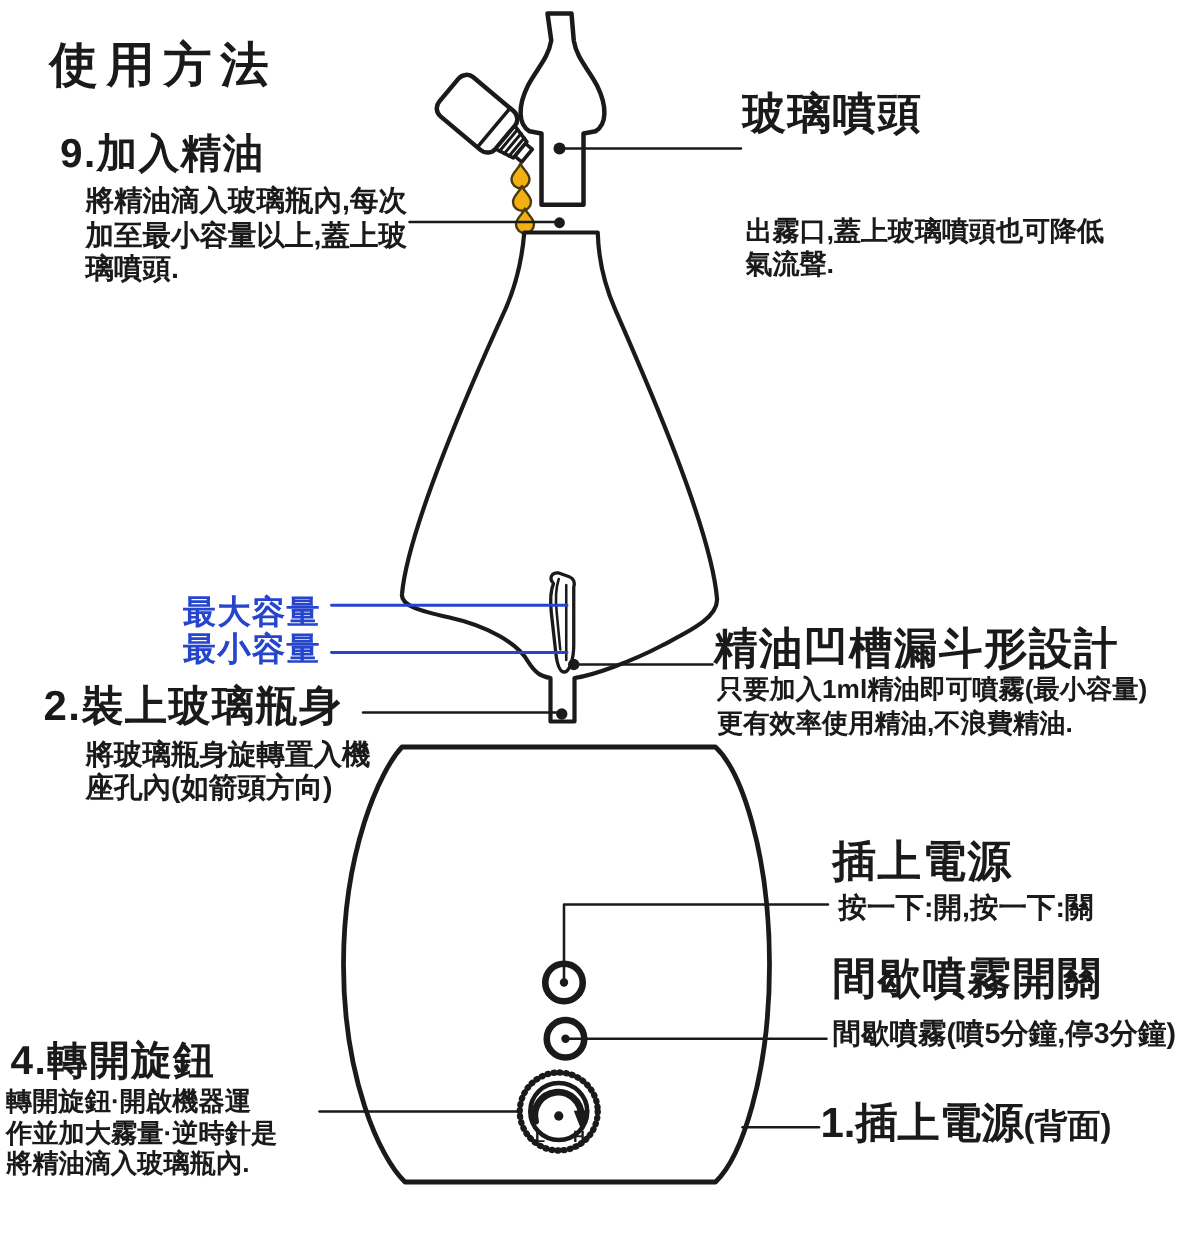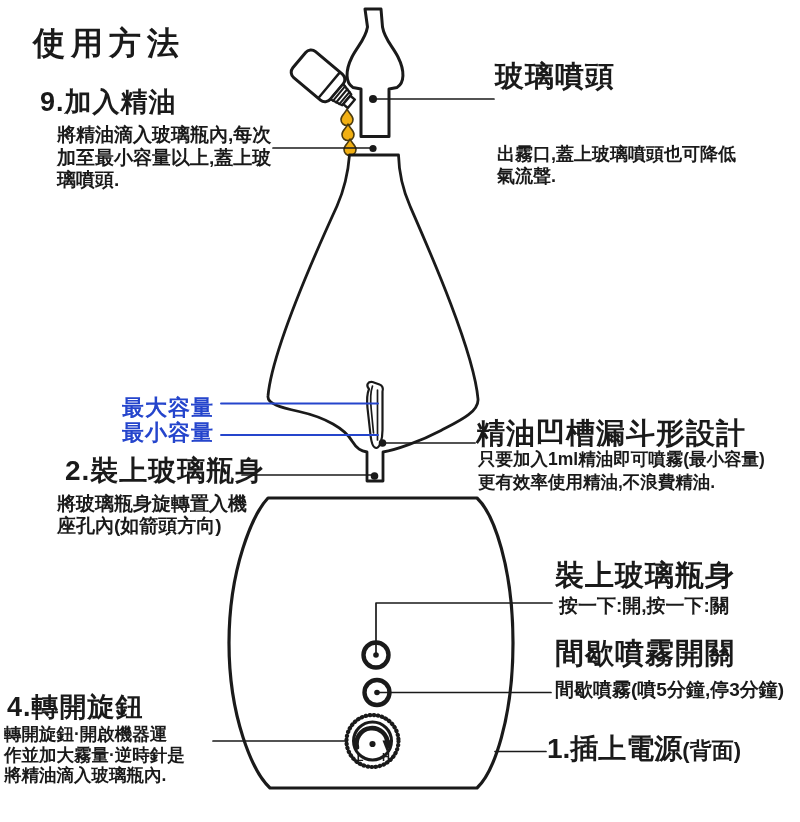--- a/index.html
+++ b/index.html
@@ -118,27 +118,27 @@
 
   <div class="txt blue-label" style="left:122px;top:375px;margin-top:22px;">最大容量</div>
   <div class="txt blue-label" style="left:122px;top:422px;">最小容量</div>
 
   <div class="txt h-callout" style="left:476px;top:419px;">精油凹槽漏斗形設計</div>
   <div class="txt body-s" style="left:478px;top:448px;font-size:17.5px;line-height:23px;">
     <div>只要加入1ml精油即可噴霧(最小容量)</div>
     <div>更有效率使用精油,不浪費精油.</div>
   </div>
 
-  <div class="txt h-step" style="left:29px;top:457px;font-size:28px;margin-left:36px;">2.裝上玻璃瓶身</div>
+  <div class="txt h-step" style="left:29px;top:457px;font-size:28px;">2.裝上玻璃瓶身</div>
   <div class="txt body-s" style="left:57px;top:493px;font-size:19px;line-height:22px;">
     <div>將玻璃瓶身旋轉置入機</div>
     <div>座孔內(如箭頭方向)</div>
   </div>
 
-  <div class="txt h-callout" style="left:555px;top:561px;">裝上玻璃瓶身</div>
+  <div class="txt h-callout" style="left:555px;top:561px;">插上電源</div>
   <div class="txt h-callout" style="left:555px;top:639px;">間歇噴霧開關</div>
 
   <div class="txt body-s" style="left:559px;top:596px;font-size:19px;">
     <div>按一下:開,按一下:關</div>
   </div>
   <div class="txt body-s" style="left:555px;top:678px;font-size:19px;line-height:24px;">
     <div>間歇噴霧(噴5分鐘,停3分鐘)</div>
   </div>
 
   <div class="txt h-step" style="left:7px;top:694px;">4.轉開旋鈕</div>

